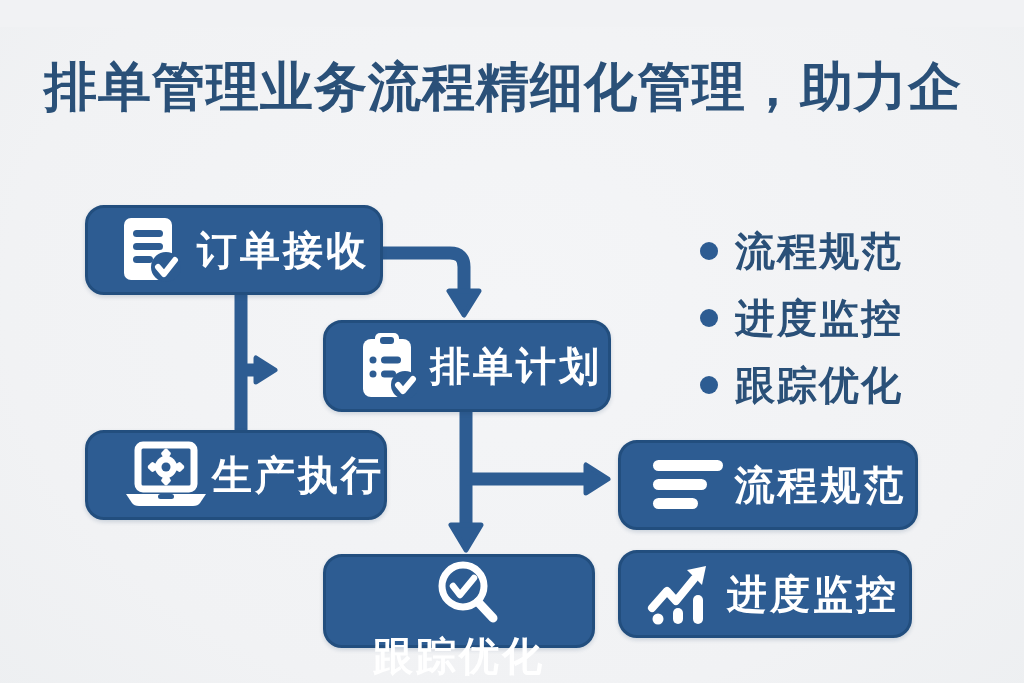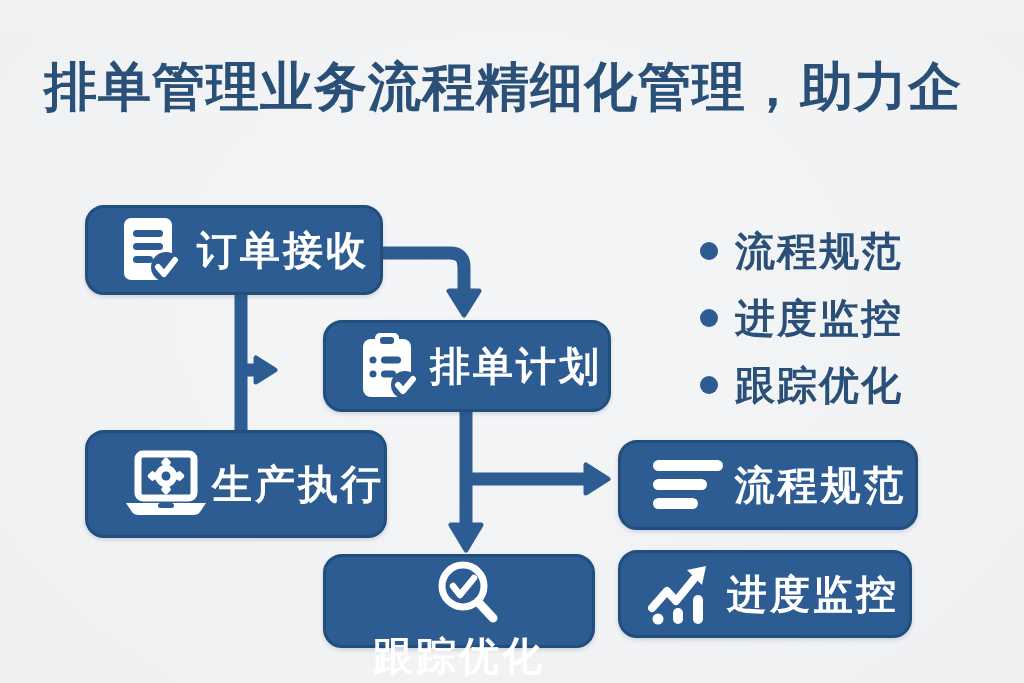--- a/index.html
+++ b/index.html
@@ -104,21 +104,21 @@
         <rect x="31" y="27.5" width="20" height="7" rx="3.5" fill="var(--box-blue)"></rect>
         <circle cx="23" cy="45" r="3.5" fill="var(--box-blue)"></circle>
         <rect x="31" y="41.5" width="15" height="7" rx="3.5" fill="var(--box-blue)"></rect>
         <circle cx="55" cy="56" r="14" fill="var(--box-blue)"></circle>
         <polyline points="48,56 53,62 63,50" fill="none" stroke="#ffffff" stroke-width="6" stroke-linecap="round" stroke-linejoin="round"></polyline>
       </svg>
     </span>
     <span class="label">排单计划</span>
   </div>
 
-  <div class="flow-box" style="left:85px;top:403px;width:302px;height:108px;padding-left:12px;">
+  <div class="flow-box" style="left:85px;top:403px;width:302px;height:90px;padding-left:12px;">
     <span class="icon" style="margin-left:20px;">
       <svg width="92" height="70" viewBox="0 0 92 70">
         <rect x="18" y="5" width="56" height="44" rx="5" fill="none" stroke="#ffffff" stroke-width="7"></rect>
         <g transform="translate(46,27)">
           <g fill="#ffffff">
             <rect x="-3.5" y="-16" width="7" height="8" rx="2"></rect>
             <rect x="-3.5" y="8" width="7" height="8" rx="2"></rect>
             <rect x="-16" y="-3.5" width="8" height="7" rx="2"></rect>
             <rect x="8" y="-3.5" width="8" height="7" rx="2"></rect>
             <rect x="-13.5" y="-13.5" width="8" height="8" rx="2" transform="rotate(45)"></rect>

